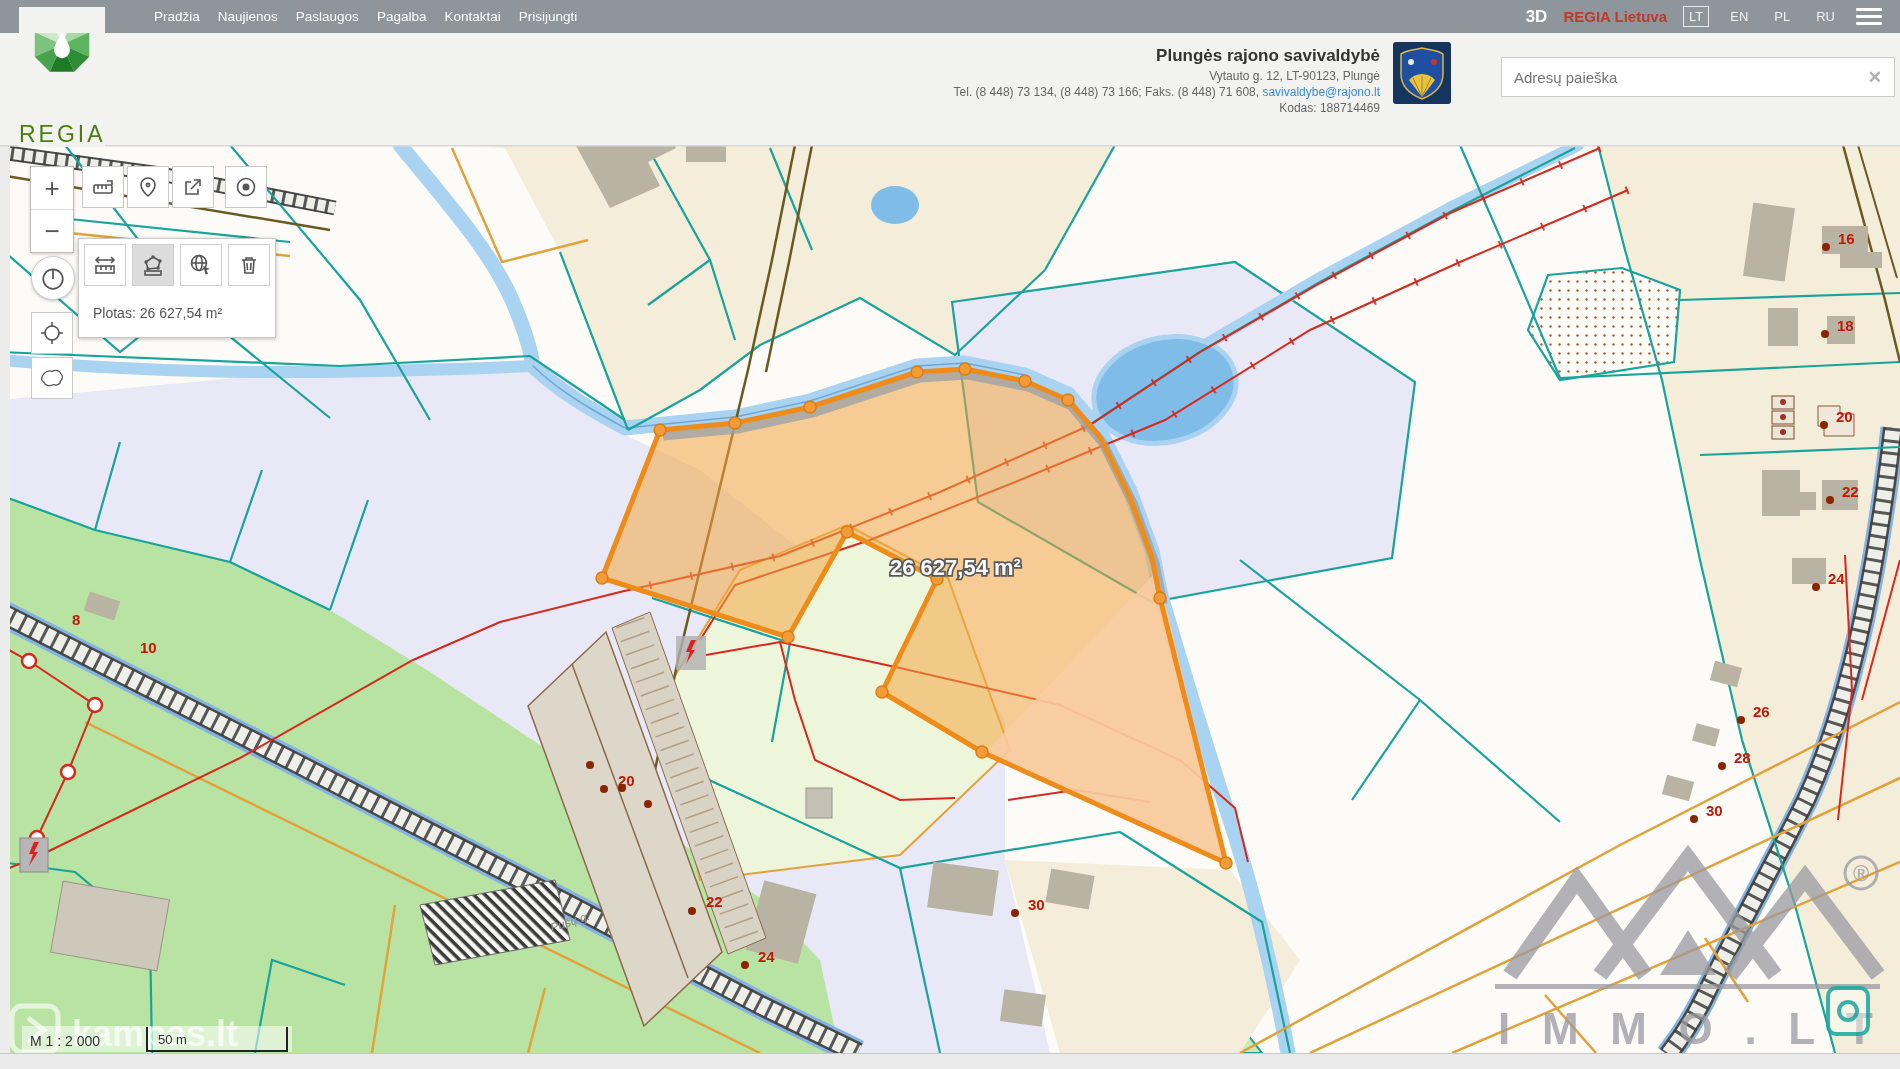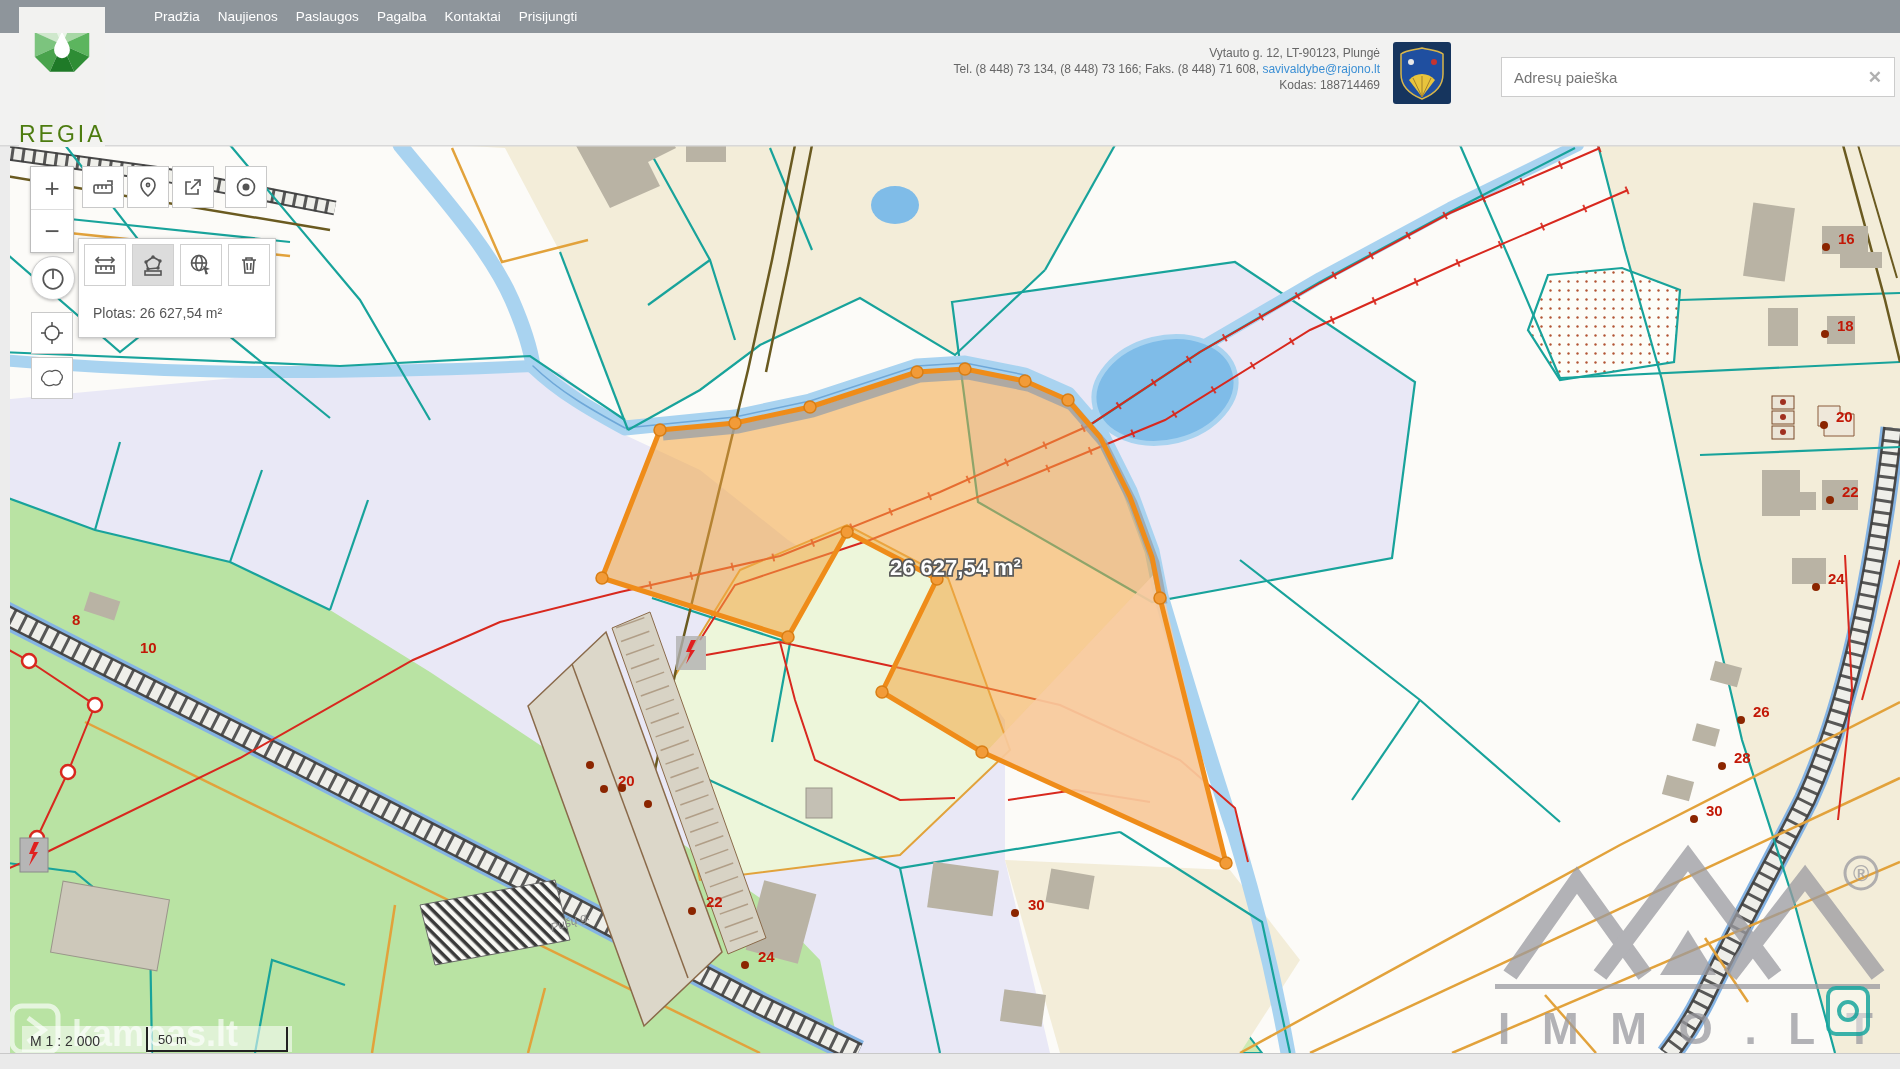--- a/index.html
+++ b/index.html
@@ -66,38 +66,52 @@
   <div class="nav">
     <div class="nav-notch"></div>
     <div class="nav-menu">
       <span>Pradžia</span>
       <span>Naujienos</span>
       <span>Paslaugos</span>
       <span>Pagalba</span>
       <span>Kontaktai</span>
       <span>Prisijungti</span>
     </div>
+    <div class="nav-right">
+      <span class="nav-3d">3D</span>
+      <span class="nav-brand">REGIA Lietuva</span>
+      <span class="lang active">LT</span>
+      <span class="lang">EN</span>
+      <span class="lang">PL</span>
+      <span class="lang">RU</span>
+      <div class="burger">
+          <div></div>
+          <div></div>
+          <div></div>
+        </div>
+    </div>
   </div>
 
   <div class="header">
     <div class="logo">
       <svg width="86" height="108" viewBox="0 0 120 150">
         <polygon points="43,14 77,14 60,52" fill="#e9f5e7"></polygon>
         <polygon points="43,14 60,52 22,35" fill="#cfe8cc"></polygon>
         <polygon points="77,14 98,35 60,52" fill="#a8d8a6"></polygon>
         <polygon points="22,35 22,69 60,52" fill="#7cc47e"></polygon>
         <polygon points="98,35 98,69 60,52" fill="#5cb55e"></polygon>
         <polygon points="22,69 43,90 60,52" fill="#49a34c"></polygon>
         <polygon points="98,69 77,90 60,52" fill="#2e8d35"></polygon>
         <polygon points="43,90 77,90 60,52" fill="#1f7a28"></polygon>
         <path d="M60,34 C55,46 49,52 49,60 a11,11 0 0 0 22,0 C71,52 65,46 60,34 Z" fill="#ffffff"></path>
       </svg>
       <div class="logo-text">REGIA</div>
     </div>
     <div class="muni">
+      <div class="t">Plungės rajono savivaldybė</div>
       <div class="s">Vytauto g. 12, LT-90123, Plungė</div>
       <div class="s"><span>Tel. (8 448) 73 134, (8 448) 73 166; Faks. (8 448) 71 608,</span>
         <a href="#">savivaldybe@rajono.lt</a></div>
       <div class="s">Kodas: 188714469</div>
     </div>
     <svg class="emblem" viewBox="0 0 60 64">
       <rect x="1" y="1" width="58" height="62" rx="3" fill="#16355e"></rect>
       <path d="M30,7 C38,9 46,9 51,13 V33 C51,47 40,54 30,58 C20,54 9,47 9,33 V13 C14,9 22,9 30,7 Z" fill="#1f4fa0" stroke="#d9b64a" stroke-width="1.5"></path>
       <path d="M30,56 L17,39 A17,17 0 0 1 43,39 Z" fill="#e8c43c"></path>
       <line x1="30" y1="56" x2="21" y2="37" stroke="#a5822a"></line>

